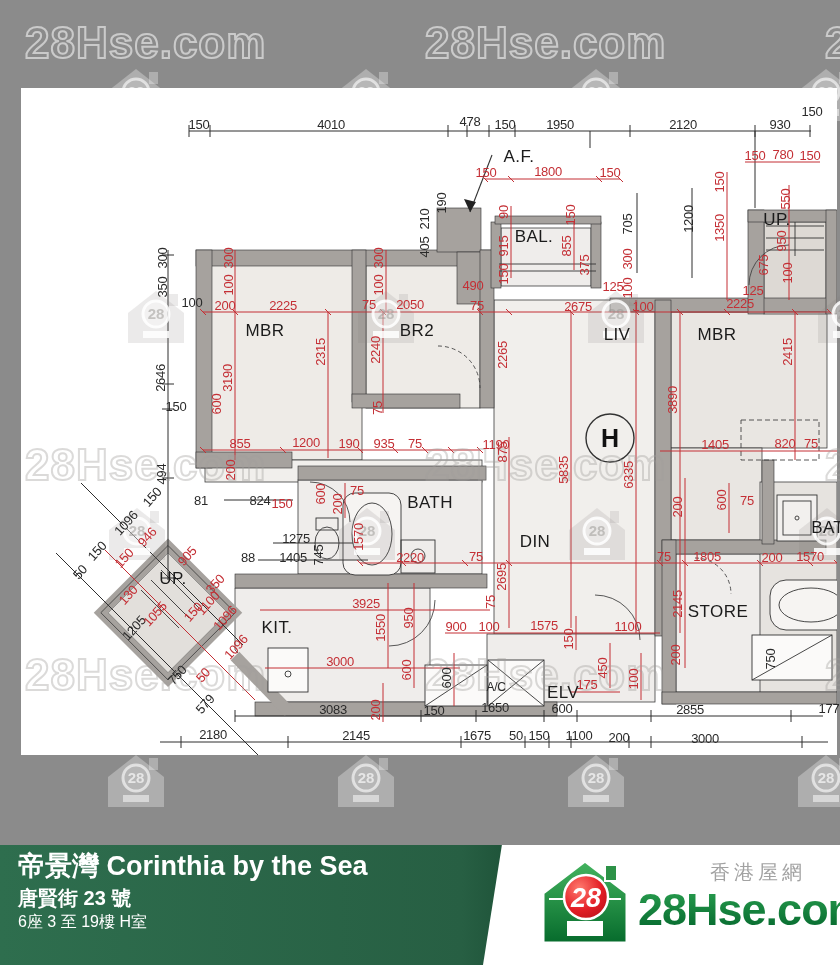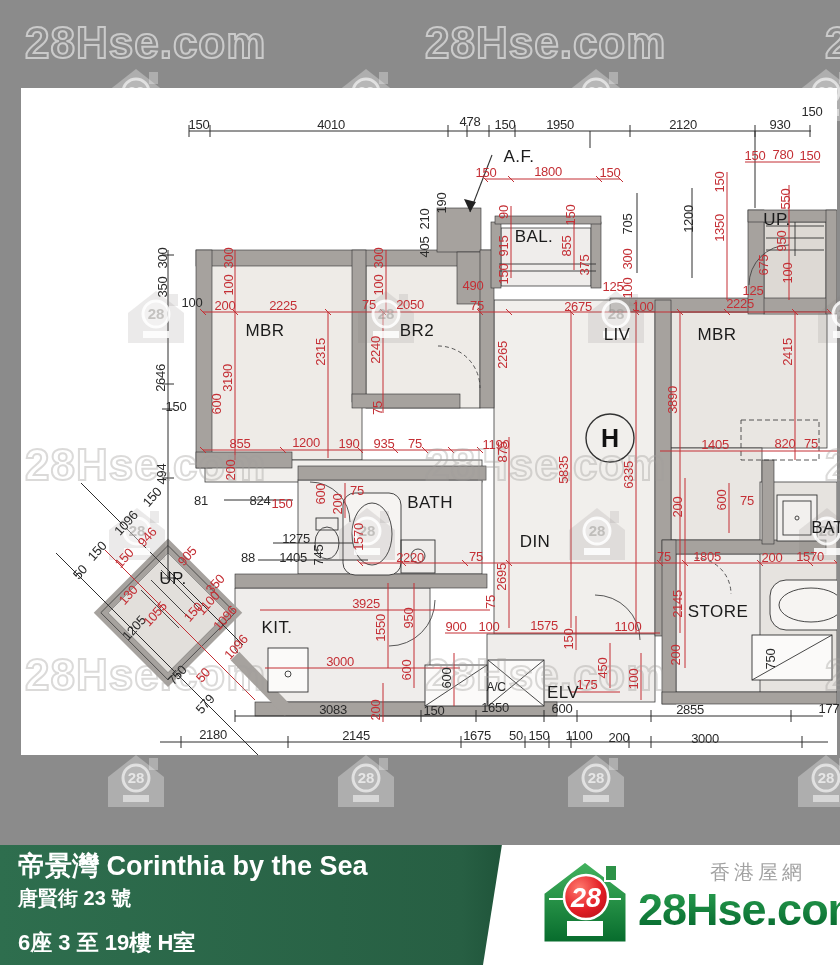--- a/index.html
+++ b/index.html
@@ -32,21 +32,21 @@
   .s-med{font-size:12px}
   .s-big{font-size:25px;font-weight:bold;color:#111}
   
   #footer{position:absolute;left:0;top:845px;width:840px;height:120px;z-index:5;
           background:linear-gradient(90deg,#2e6e4e 0%,#275f43 55%,#1c5036 62%)}
   #footer-white{position:absolute;left:420px;top:0;width:420px;height:120px;background:#fff;
           clip-path:polygon(19.5% 0,100% 0,100% 100%,15% 100%)}
   .f-line{position:absolute;left:18px;color:#fff;white-space:nowrap}
   .f-title{top:3px;font-size:27px;font-weight:bold}
   .f-addr{top:40px;font-size:20px;font-weight:bold}
-  .f-floor{top:83px;font-size:22px;font-weight:bold}
+  .f-floor{top:67px;font-size:16px;font-weight:normal}
   .f-area{top:92px;font-size:16px;font-weight:bold}
   #logo{position:absolute;left:535px;top:10px;width:300px;height:105px}
   #logo-text{position:absolute;left:103px;top:29px;font-size:45px;font-weight:bold;
              letter-spacing:-1px;background:linear-gradient(#2ca352,#01622a);
              -webkit-background-clip:text;background-clip:text;color:transparent}
   #logo-cn{position:absolute;left:175px;top:4px;font-size:20px;color:#a2a2a2;letter-spacing:4px}
 </style>
 </head>
 <body>
 

